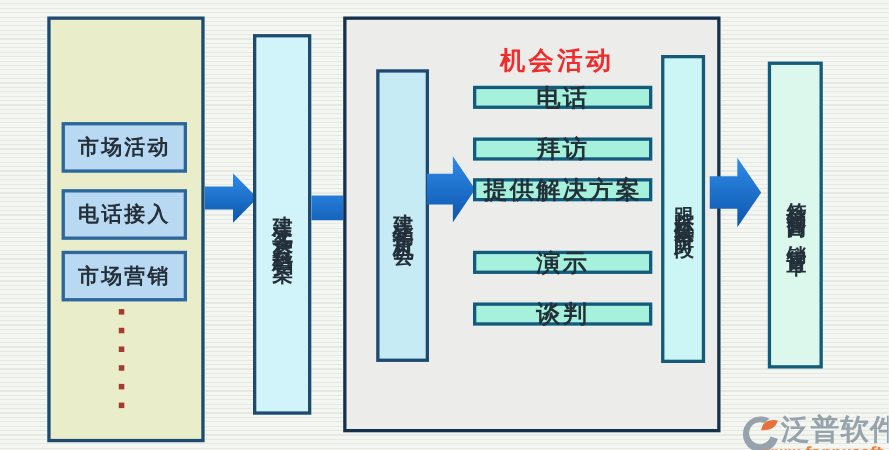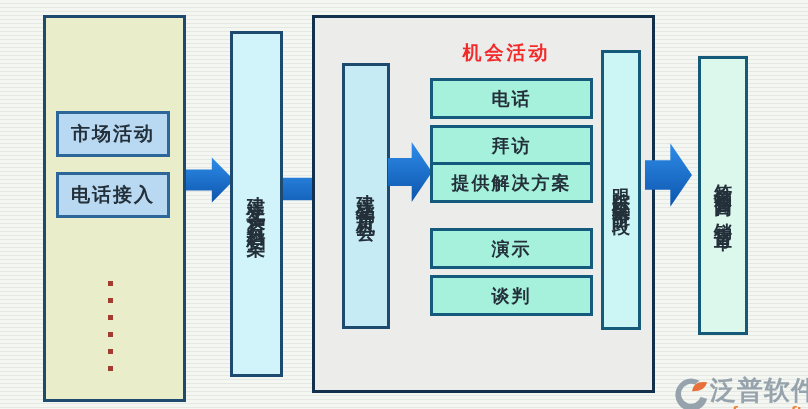--- a/index.html
+++ b/index.html
@@ -49,26 +49,26 @@
   }
   .archive{left:230px;top:31px;width:53px;height:346px;background:#d1f3fa;}
   
   .opp-panel{
     left:312px;top:15px;width:343px;height:378px;
     background:#ececeb;border:3px solid #13304d;
   }
   .opp-step{left:342px;top:63px;width:48px;height:266px;background:#c7ebf5;border-color:#1d4a6e;}
   .opp-title{
     position:absolute;left:425px;top:40px;width:163px;height:24px;
-    text-align:center;color:#f22a2a;font-size:19px;font-weight:700;letter-spacing:3px;
+    text-align:center;color:#f22a2a;font-size:23px;font-weight:700;letter-spacing:3px;
   }
   .activity{
-    left:430px;width:163px;height:41px;
+    left:430px;width:163px;height:21px;
     background:#a6f1dc;border:3px solid #145a7d;
-    font-size:18px;font-weight:600;color:#23303a;letter-spacing:2px;
+    font-size:22px;font-weight:600;color:#23303a;letter-spacing:2px;
   }
   .track{left:601px;top:50px;width:40px;height:280px;background:#ccf6f6;border-color:#155a78;}
   .track .vtext{letter-spacing:4px;font-size:18px;}
   .contract{left:698px;top:56px;width:50px;height:279px;background:#dcf8ec;border-color:#155a78;}
   .contract .vtext{letter-spacing:3px;font-size:18px;}
   
   .arrow{position:absolute;}
   .arrow svg{display:block;width:100%;height:100%;}
   
   .logo{
@@ -96,20 +96,21 @@
       <linearGradient id="arrowGrad" x1="0" y1="0" x2="0" y2="1">
         <stop offset="0" stop-color="#2f8ce8"></stop>
         <stop offset="1" stop-color="#0c55ad"></stop>
       </linearGradient>
     </defs>
   </svg>
 
   <div class="box lead-panel"></div>
   <div class="box lead-item" style="top:63px;margin-top:48px;">市场活动</div>
   <div class="box lead-item" style="top:172px;">电话接入</div>
+  <div class="box lead-item" style="top:228px;">市场营销</div>
   <div class="dots">
     <span class="dot"></span>
       <span class="dot"></span>
       <span class="dot"></span>
     <span class="dot"></span>
       <span class="dot"></span>
       <span class="dot"></span>
   </div>
 
   <div class="arrow" style="left:186px;top:153px;width:48px;height:54px;">

